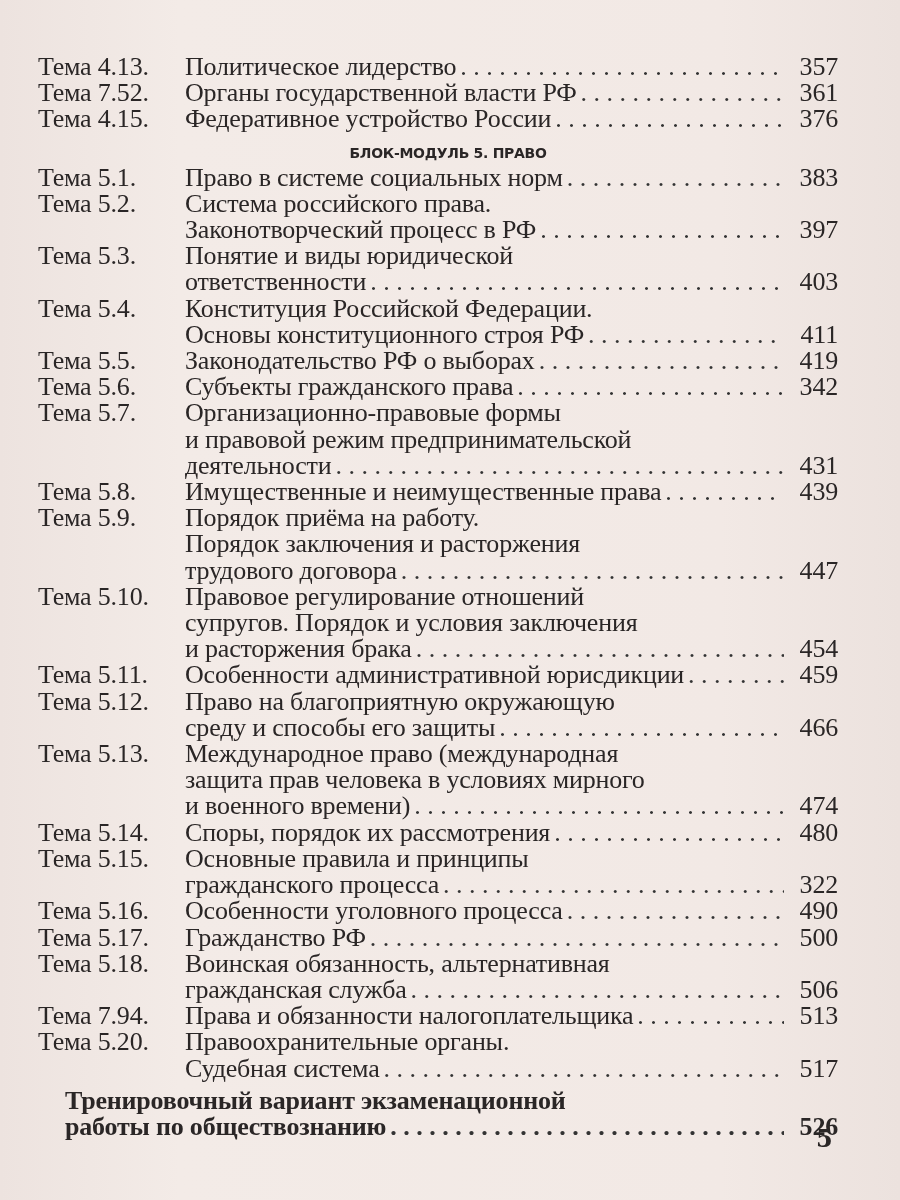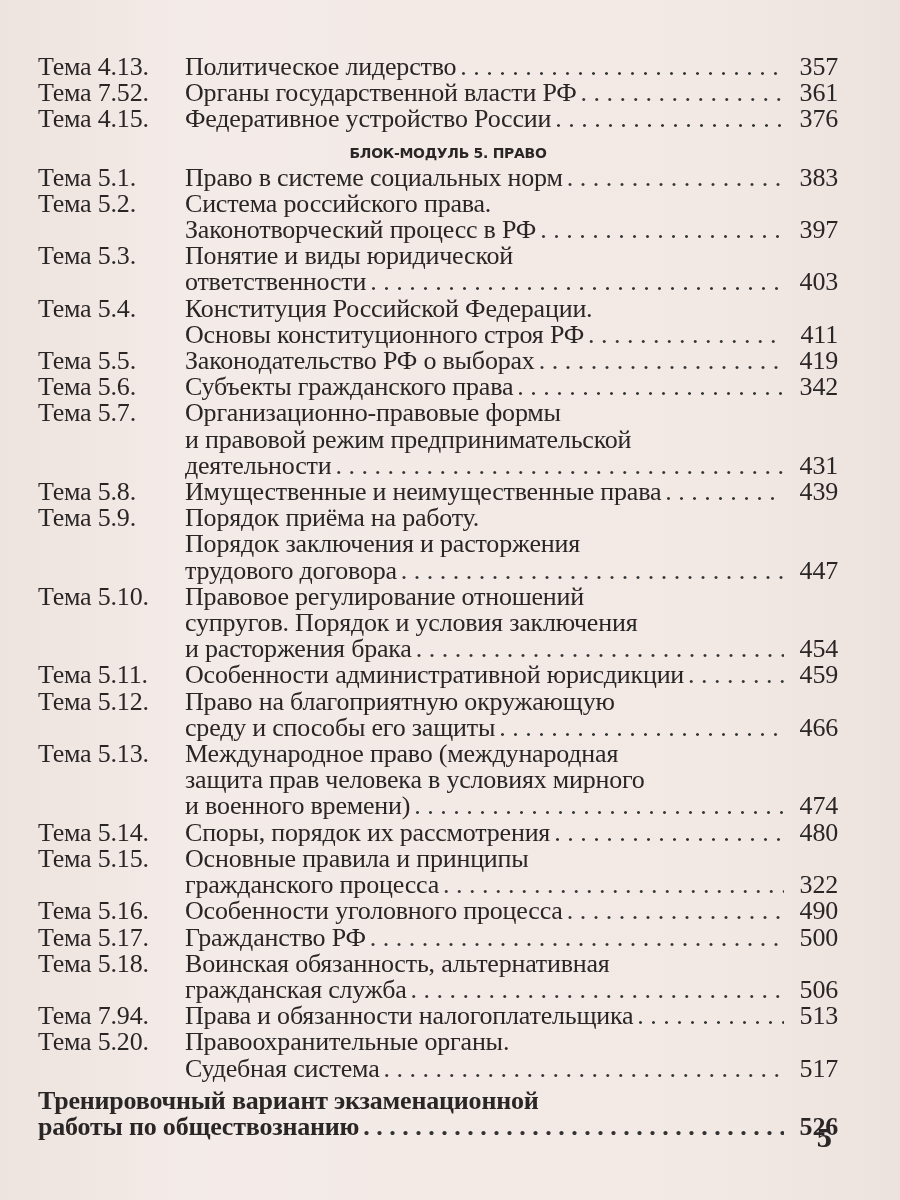--- a/index.html
+++ b/index.html
@@ -33,21 +33,21 @@
     letter-spacing: 0;
   }
   .page-num { flex: 0 0 50px; text-align: right; white-space: nowrap; }
   .section-head {
     text-align: center;
     font-family: "DejaVu Sans", "Liberation Sans", sans-serif;
     font-weight: bold; font-size: 14px;
     margin: 12px 0 4px 0; padding-left: 20px;
     letter-spacing: -0.3px;
   }
-  .final { margin-top: 6px; }
+  .final { margin-top: 6px; margin-left: 27px; }
   .final .row { font-weight: bold; }
   .page-footer {
     position: absolute; left: 816px; top: 1124px;
     font-size: 24px; font-weight: bold;
   }
 </style>
 </head>
 <body>
 
 <div class="page">

